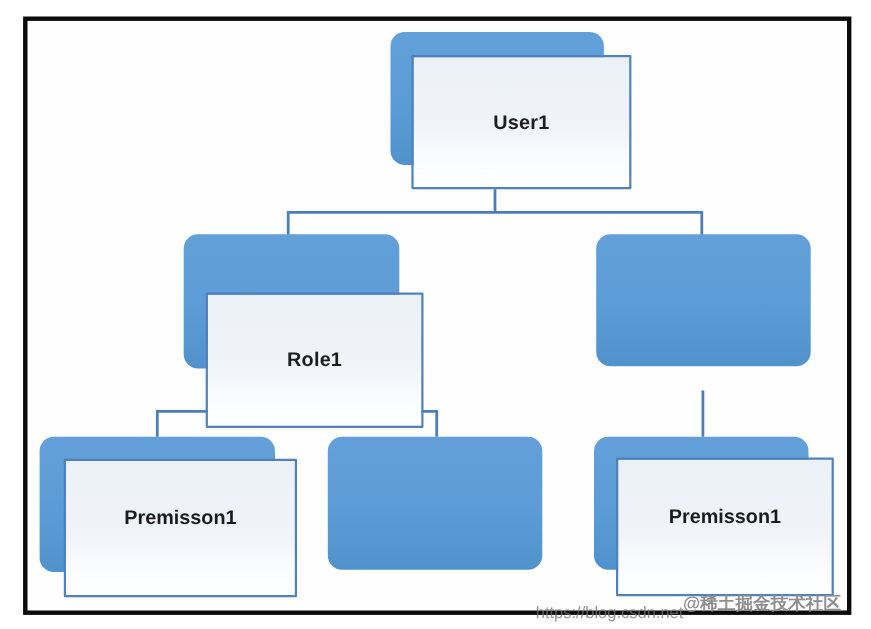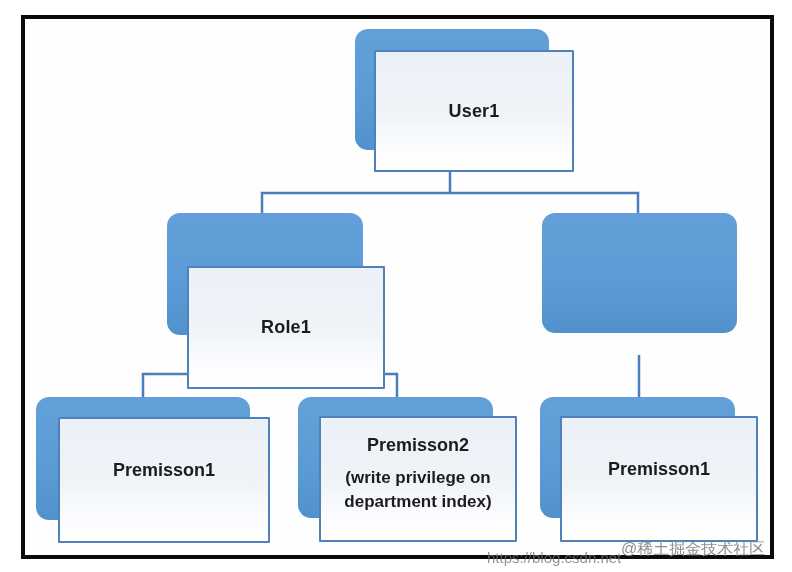--- a/index.html
+++ b/index.html
@@ -69,20 +69,21 @@
     white-space: pre-line;
   }
   .wm-cn {
     position: absolute;
     left: 621px;
     top: 539px;
     font-size: 16px;
     color: #8e8e8e;
     z-index: 5;
     white-space: nowrap;
+    font-weight: bold;
   }
   .wm-url {
     position: absolute;
     left: 487px;
     top: 549px;
     font-size: 15px;
     color: #737373;
     opacity: 0.75;
     z-index: 4;
     white-space: nowrap;
@@ -112,25 +113,20 @@
   </div>
 
   <div class="node-shadow" style="left:542px; top:213px; width:195px; height:120px;"></div>
 
   <div class="node-shadow" style="left:36px; top:397px; width:214px; height:123px;"></div>
   <div class="node-front perm" style="left:58px; top:417px; width:212px; height:126px;">
     <span class="node-title">Premisson1</span>
   </div>
 
   <div class="node-shadow" style="left:298px; top:397px; width:195px; height:121px;"></div>
-  <div class="node-front perm" style="left:319px; top:416px; width:198px; height:126px;">
-    <span class="node-title">Premisson2</span>
-    <span class="node-desc">(write privilege on
-department index)</span>
-  </div>
 
   <div class="node-shadow" style="left:540px; top:397px; width:195px; height:121px;"></div>
   <div class="node-front perm" style="left:560px; top:416px; width:198px; height:126px;">
     <span class="node-title">Premisson1</span>
   </div>
 
   <span class="wm-url">https://blog.csdn.net</span>
   <span class="wm-cn">@稀土掘金技术社区</span>
 
 </div>

